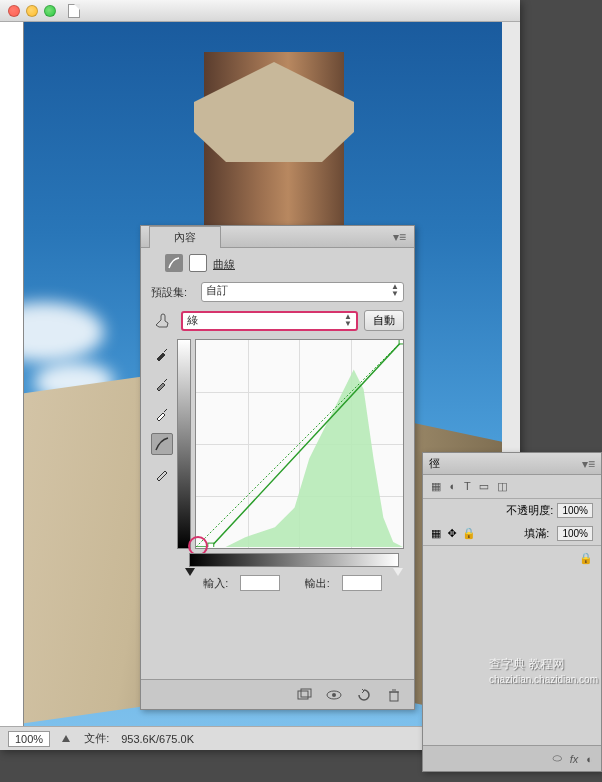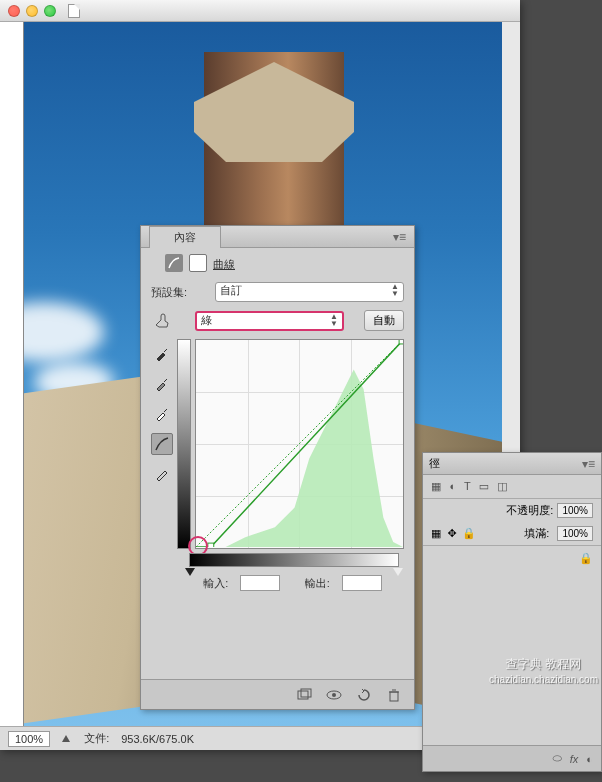--- a/index.html
+++ b/index.html
@@ -37,21 +37,21 @@
 .panel { position: absolute; left: 140px; top: 225px; width: 275px; height: 485px; background: #d2d2d2; border: 1px solid #888; box-shadow: 2px 2px 6px rgba(0,0,0,0.3); font-size: 11px; color: #333; }
 .panel-header { height: 22px; background: linear-gradient(#d8d8d8, #c0c0c0); border-bottom: 1px solid #999; display: flex; align-items: center; padding: 0 8px; }
 .panel-tab { padding: 3px 24px; background: #d2d2d2; border: 1px solid #999; border-bottom: none; font-size: 11px; }
 .panel-menu { margin-left: auto; font-size: 12px; color: #666; cursor: pointer; }
 
 .adj-row { display: flex; align-items: flex-end; padding: 6px 24px; gap: 6px; text-decoration: underline; }
 .adj-icon { width: 18px; height: 18px; background: #888; border-radius: 2px; display: flex; align-items: center; justify-content: center; }
 .adj-icon svg { width: 12px; height: 12px; }
 .mask-icon { width: 18px; height: 18px; background: #fff; border: 1px solid #777; border-radius: 2px; }
 
-.row { display: flex; align-items: center; padding: 4px 10px; gap: 20px; }
+.row { display: flex; align-items: center; padding: 4px 10px; gap: 6px; }
 .label { font-size: 11px; min-width: 44px; }
 select, .select-fake { flex: 1; font-size: 11px; height: 20px; border: 1px solid #999; background: #fff; border-radius: 3px; padding: 0 4px; }
 .select-fake { display: flex; align-items: flex-start; justify-content: space-between; }
 .select-fake.highlight { border: 2px solid #d6336c; }
 .arrows { font-size: 8px; color: #555; line-height: 7px; }
 .btn { background: linear-gradient(#f5f5f5, #ddd); border: 1px solid #999; border-radius: 3px; padding: 2px 8px; font-size: 11px; }
 .finger-icon { width: 24px; height: 18px; display: flex; align-items: center; justify-content: center; font-size: 14px; }
 
 .curve-area { display: flex; padding: 4px 10px; gap: 4px; }
 .tools-col { display: flex; flex-direction: column; gap: 8px; padding-top: 4px; }
@@ -83,21 +83,21 @@
 .lp-toolbar { display: flex; gap: 8px; padding: 5px 8px; border-bottom: 1px solid #aaa; color: #555; }
 .lp-row { display: flex; align-items: center; justify-content: flex-end; padding: 4px 8px; gap: 4px; font-size: 11px; }
 .pct-box { border: 1px solid #999; background: #eee; padding: 1px 4px; font-size: 10px; }
 .lock-row { display: flex; align-items: center; gap: 8px; padding: 4px 8px; border-bottom: 1px solid #aaa; }
 .lock-icons { display: flex; gap: 6px; }
 .layer-item { display: flex; align-items: center; padding: 3px 6px; gap: 6px; background: #b8c8e8; border: 1px solid #99aacc; }
 .layer-thumb { width: 30px; height: 26px; background: #888; border: 1px solid #666; }
 .layer-mask { width: 30px; height: 26px; background: #fff; border: 1px solid #666; }
 .lp-footer { position: absolute; bottom: 0; left: 0; right: 0; height: 26px; background: #c4c4c4; border-top: 1px solid #999; display: flex; align-items: center; justify-content: flex-end; gap: 8px; padding: 0 8px; font-size: 11px; color: #555; }
 
-.watermark { position: absolute; right: 4px; bottom: 94px; font-size: 12px; color: rgba(255,255,255,0.85); text-align: center; line-height: 16px; text-shadow: 1px 1px 1px rgba(0,0,0,0.5); }
+.watermark { position: absolute; right: 4px; bottom: 94px; font-size: 12px; color: rgba(255,255,255,0.85); text-align: left; line-height: 16px; text-shadow: 1px 1px 1px rgba(0,0,0,0.5); }
 .watermark .sub { font-size: 10px; }
 </style>
 </head>
 <body>
 
 <div class="doc-window">
   <div class="titlebar">
     <div class="traffic">
       <div class="light red"></div>
       <div class="light yellow"></div>

